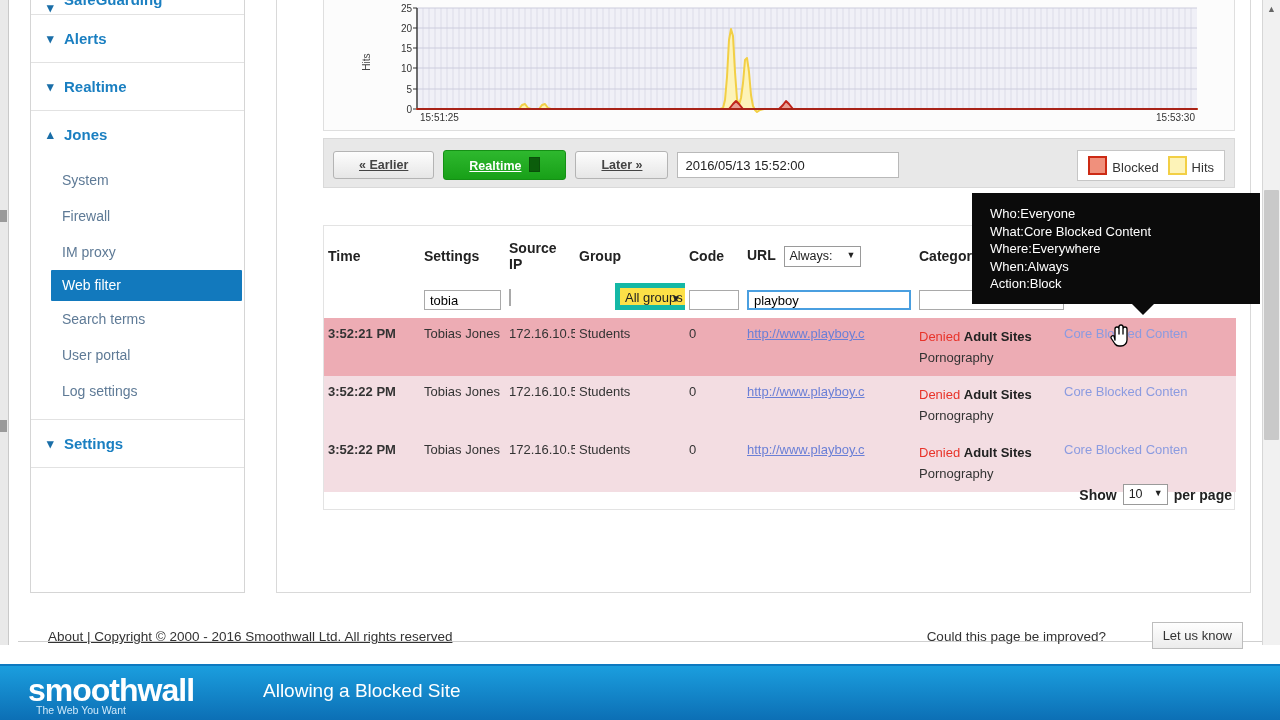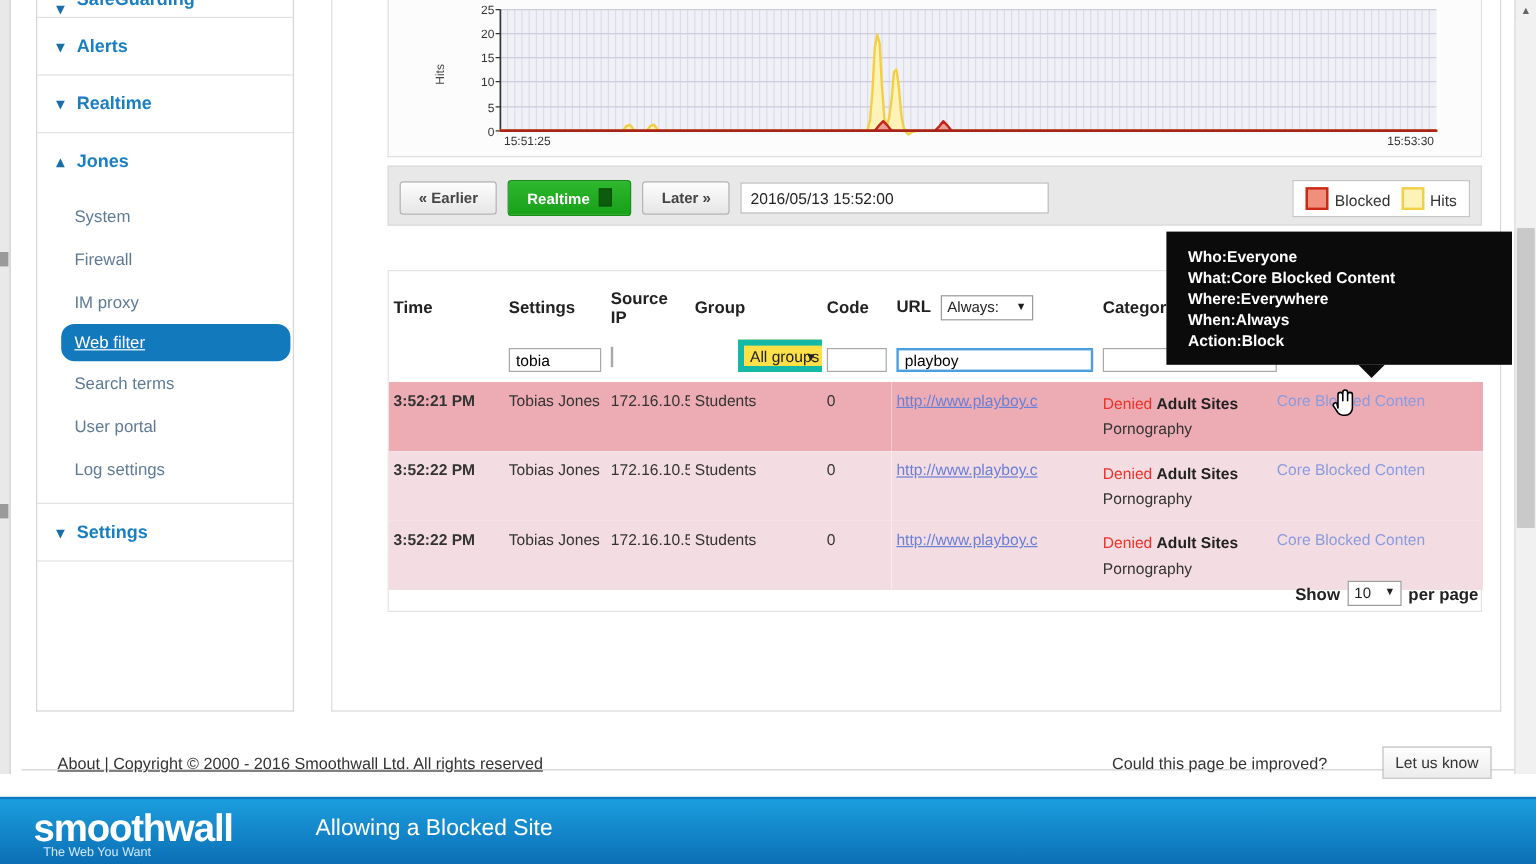--- a/index.html
+++ b/index.html
@@ -20,37 +20,37 @@
 
   
   #sidebar{position:absolute;left:21px;top:0;width:215px;background:#ffffff;border:1px solid #d5d5d5;border-top:none;height:593px;box-sizing:border-box;}
   .nav-group{border-bottom:1px solid #e2e2e2;padding:0;}
   .nav-group-head{display:flex;align-items:center;height:47px;padding-left:16px;font-weight:bold;font-size:15px;color:#1a7fc1;cursor:pointer;}
   .nav-group-head .chev{display:inline-block;width:17px;font-size:13px;color:#1a6ea8;font-weight:bold;}
   .nav-group-head.first{height:14px;overflow:hidden;align-items:flex-start;}
   .nav-group-head.first .lbl{position:relative;top:-9px;}
   .nav-sub{padding:4px 0 10px 0;border-bottom:1px solid #e2e2e2;}
   .nav-item{height:36px;line-height:36px;padding-left:31px;color:#5e7a96;font-size:14px;cursor:pointer;}
-  .nav-item.active{background:#1279bd;color:#ffffff;margin:0 2px 0 20px;padding-left:11px;height:31px;line-height:31px;border-radius:11px;text-decoration:underline;}
+  .nav-item.active{background:#1279bd;color:#ffffff;margin:0 2px 0 20px;padding-left:11px;height:31px;line-height:31px;border-radius:1px;}
 
   
   #content{position:absolute;left:267px;top:0;width:975px;height:593px;border:1px solid #d9d9d9;border-top:none;box-sizing:border-box;background:#fff;}
   #content-inner{position:absolute;left:13px;top:0;width:948px;}
 
   
   #chart-panel{position:absolute;left:33px;top:0;width:912px;height:131px;background:#fcfcfc;border:1px solid #dfdfdf;border-top:none;box-sizing:border-box;}
   #chart-svg{display:block;}
 
   
   #toolbar{position:absolute;left:33px;top:138px;width:912px;height:50px;background:#e8e8e8;border:1px solid #d9d9d9;box-sizing:border-box;}
   .btn{display:inline-block;border:1px solid #b4b4b4;border-radius:3px;background:linear-gradient(#fdfdfd,#e6e6e6);
-       font-size:12.5px;font-weight:bold;color:#444;padding:6px 15px;cursor:pointer;line-height:14px;}
+       font-size:12.5px;font-weight:bold;color:#444;padding:6px 25px;cursor:pointer;line-height:14px;text-decoration:underline;}
   .btn.green{background:linear-gradient(#2eb82e,#18a018);border-color:#159015;color:#ffffff;}
   .pause-sq{display:inline-block;width:9px;height:13px;background:#0b5d0b;border:1px solid #0a4f0a;vertical-align:-2px;margin-left:8px;}
-  #date-field{display:inline-block;width:257px;height:26px;line-height:26px;background:#fff;border:1px solid #b9b9b9;
+  #date-field{display:inline-block;width:222px;height:26px;line-height:26px;background:#fff;border:1px solid #b9b9b9;
       padding:0 7px;font-size:13px;color:#222;vertical-align:middle;box-sizing:border-box;}
   #legend{position:absolute;right:9px;top:11px;background:#fff;border:1px solid #c6c6c6;padding:5px 10px;display:flex;align-items:center;gap:9px;}
   .lg-sw{display:inline-block;width:15px;height:15px;vertical-align:-3px;margin-right:5px;}
   .lg-blocked{background:#f0907c;border:2px solid #cc2a14;}
   .lg-hits{background:#fdf3b8;border:2px solid #f2cf45;}
   .lg-txt{font-size:13px;color:#333;}
 
   
   #table-card{position:absolute;left:33px;top:225px;width:912px;height:285px;background:#fff;border:1px solid #e3e3e3;box-sizing:border-box;}
   table#log{border-collapse:collapse;width:100%;table-layout:fixed;}
@@ -78,21 +78,21 @@
   td.wrapcell{white-space:normal;line-height:21px;}
 
   
   #perpage{position:absolute;right:2px;top:258px;font-size:14px;font-weight:bold;color:#222;display:flex;align-items:center;gap:6px;}
   #perpage .sel{display:inline-block;width:45px;height:21px;border:1px solid #9a9a9a;background:#fff;
       font-size:12.5px;font-weight:normal;color:#222;padding:2px 0 0 5px;box-sizing:border-box;position:relative;}
   #perpage .sel .caret{position:absolute;right:4px;top:3px;font-size:9px;}
 
   
   #tooltip{position:absolute;left:972px;top:193px;width:288px;background:#0b0b0b;color:#fff;
-      padding:12px 0 11px 18px;box-sizing:border-box;font-size:13px;font-weight:bold;line-height:17.5px;z-index:40;}
+      padding:12px 0 11px 18px;box-sizing:border-box;font-size:13px;font-weight:normal;line-height:17.5px;z-index:40;}
   #tooltip .tip-arrow{position:absolute;left:160px;bottom:-11px;width:0;height:0;
       border-left:11px solid transparent;border-right:11px solid transparent;border-top:11px solid #0b0b0b;}
 
   
   #cursor{position:absolute;left:1108px;top:320px;z-index:60;}
 
   
   #footer{position:absolute;left:21px;top:620px;width:1221px;height:46px;}
   #foot-txt{position:absolute;left:18px;top:9px;font-size:13.5px;color:#333;text-decoration:underline;}
   #foot-q{position:absolute;right:145px;top:9px;font-size:13.5px;color:#333;}

